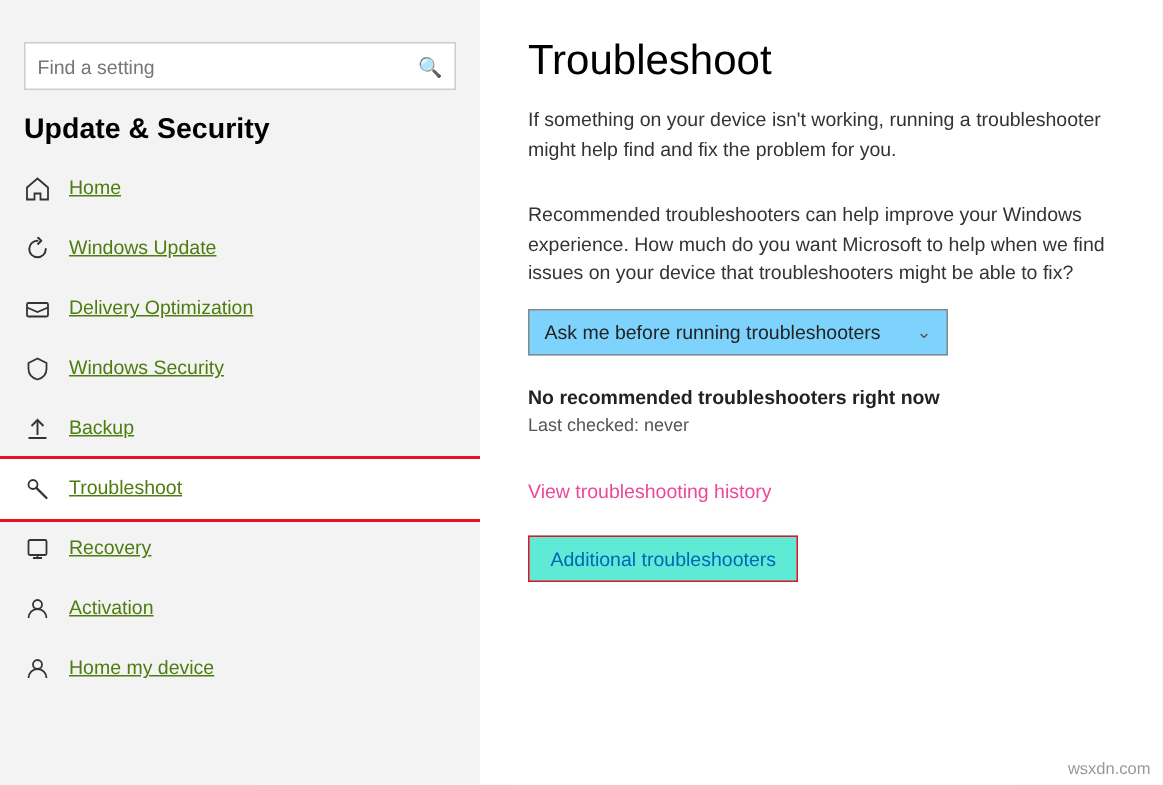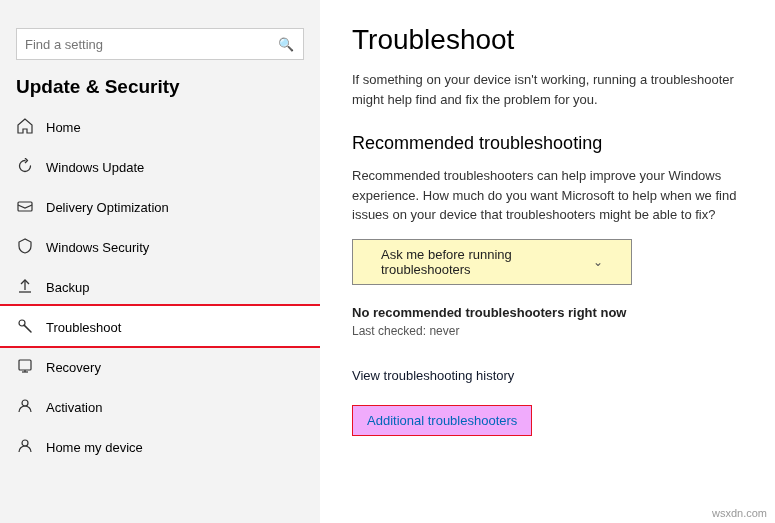--- a/index.html
+++ b/index.html
@@ -57,26 +57,27 @@
 
     .sidebar-header {
       font-size: 19px;
       font-weight: 700;
       color: #000;
       padding: 6px 16px 8px 16px;
     }
 
     .sidebar-item {
       display: flex;
-      align-items: flex-end;
+      align-items: flex-start;
       padding: 11px 16px;
       cursor: pointer;
       font-size: 13px;
-      color: #000000;
+      color: #4d7c0f;
       gap: 12px;
+      text-decoration: underline;
     }
 
     .sidebar-item.highlighted {
       background: #fff;
       outline: 2px solid #e81123;
     }
 
     .sidebar-icon {
       width: 18px;
       height: 18px;
@@ -121,24 +122,24 @@
       font-size: 13px;
       color: #333;
       line-height: 1.5;
       margin-bottom: 14px;
     }
 
     .dropdown-select {
       display: flex;
       align-items: center;
       border: 1px solid #888;
-      padding: 7px 28px;
+      padding: 7px 10px;
       font-size: 13px;
       color: #222;
-      background: #fef9c3;
+      background: #7dd3fc;
       cursor: pointer;
       width: 280px;
       justify-content: space-between;
       margin-bottom: 20px;
     }
 
     .dropdown-chevron {
       font-size: 12px;
       color: #555;
     }
@@ -151,35 +152,35 @@
     }
 
     .last-checked {
       font-size: 12px;
       color: #555;
       margin-bottom: 30px;
     }
 
     .view-history-link {
       font-size: 13px;
-      color: #0f172a;
+      color: #ec4899;
       text-decoration: none;
       cursor: pointer;
       display: block;
       margin-bottom: 22px;
     }
 
     .additional-btn {
       display: inline-block;
       padding: 7px 14px;
       border: 1.5px solid #e81123;
       color: #0067b8;
       font-size: 13px;
       cursor: pointer;
-      background: #f0abfc;
+      background: #5eead4;
       font-weight: 400;
     }
 
     .watermark {
       position: absolute;
       bottom: 4px;
       right: 8px;
       font-size: 11px;
       color: #999;
     }
@@ -284,21 +285,20 @@
           </svg>
       </span>
       <span>Home my device</span>
     </div>
   </div>
 
   <div class="main-content">
     <h1 class="page-title">Troubleshoot</h1>
     <p class="page-description">If something on your device isn't working, running a troubleshooter might help find and fix the problem for you.</p>
 
-    <h2 class="section-title">Recommended troubleshooting</h2>
     <p class="section-description">Recommended troubleshooters can help improve your Windows experience. How much do you want Microsoft to help when we find issues on your device that troubleshooters might be able to fix?</p>
 
     <div class="dropdown-select">
       <span>Ask me before running troubleshooters</span>
       <span class="dropdown-chevron">⌄</span>
     </div>
 
     <p class="no-troubleshooters">No recommended troubleshooters right now</p>
     <p class="last-checked">Last checked: never</p>
 

